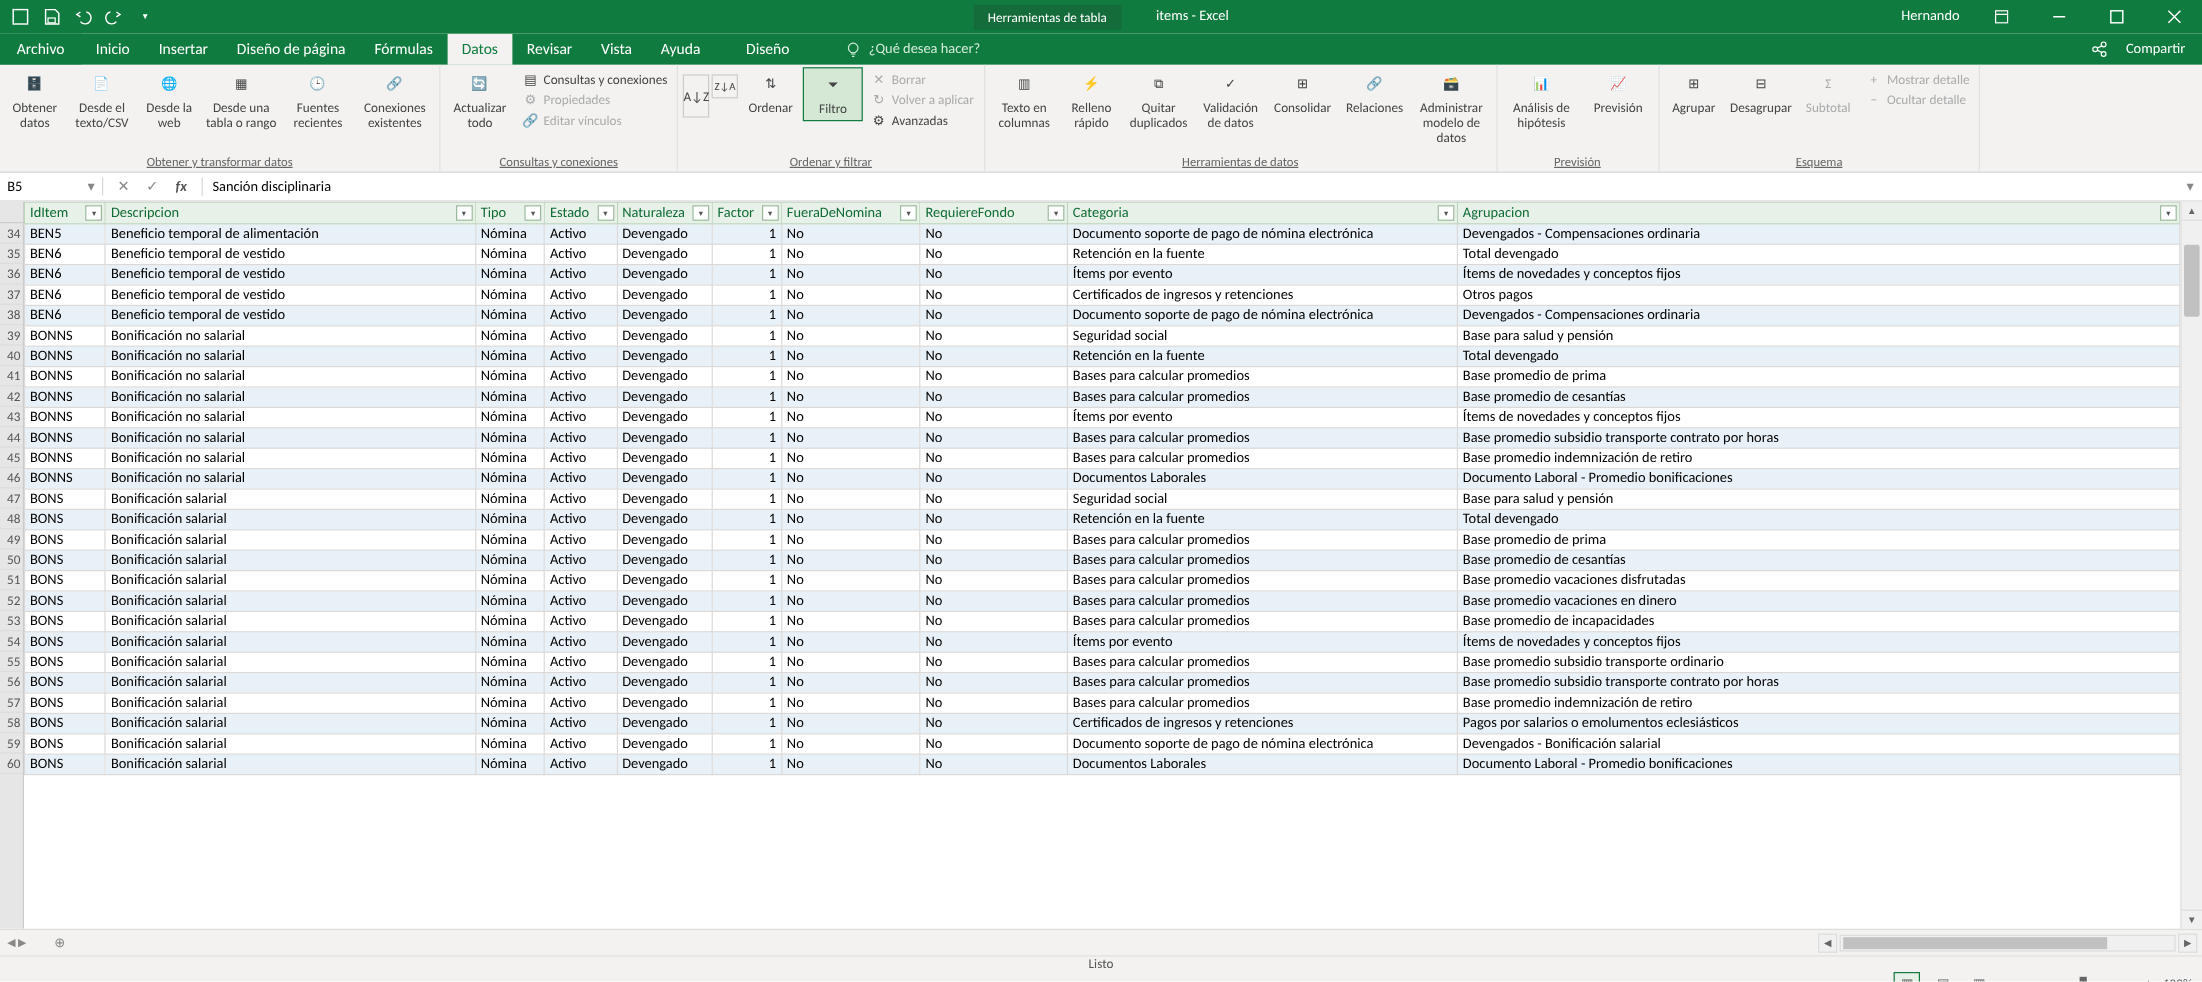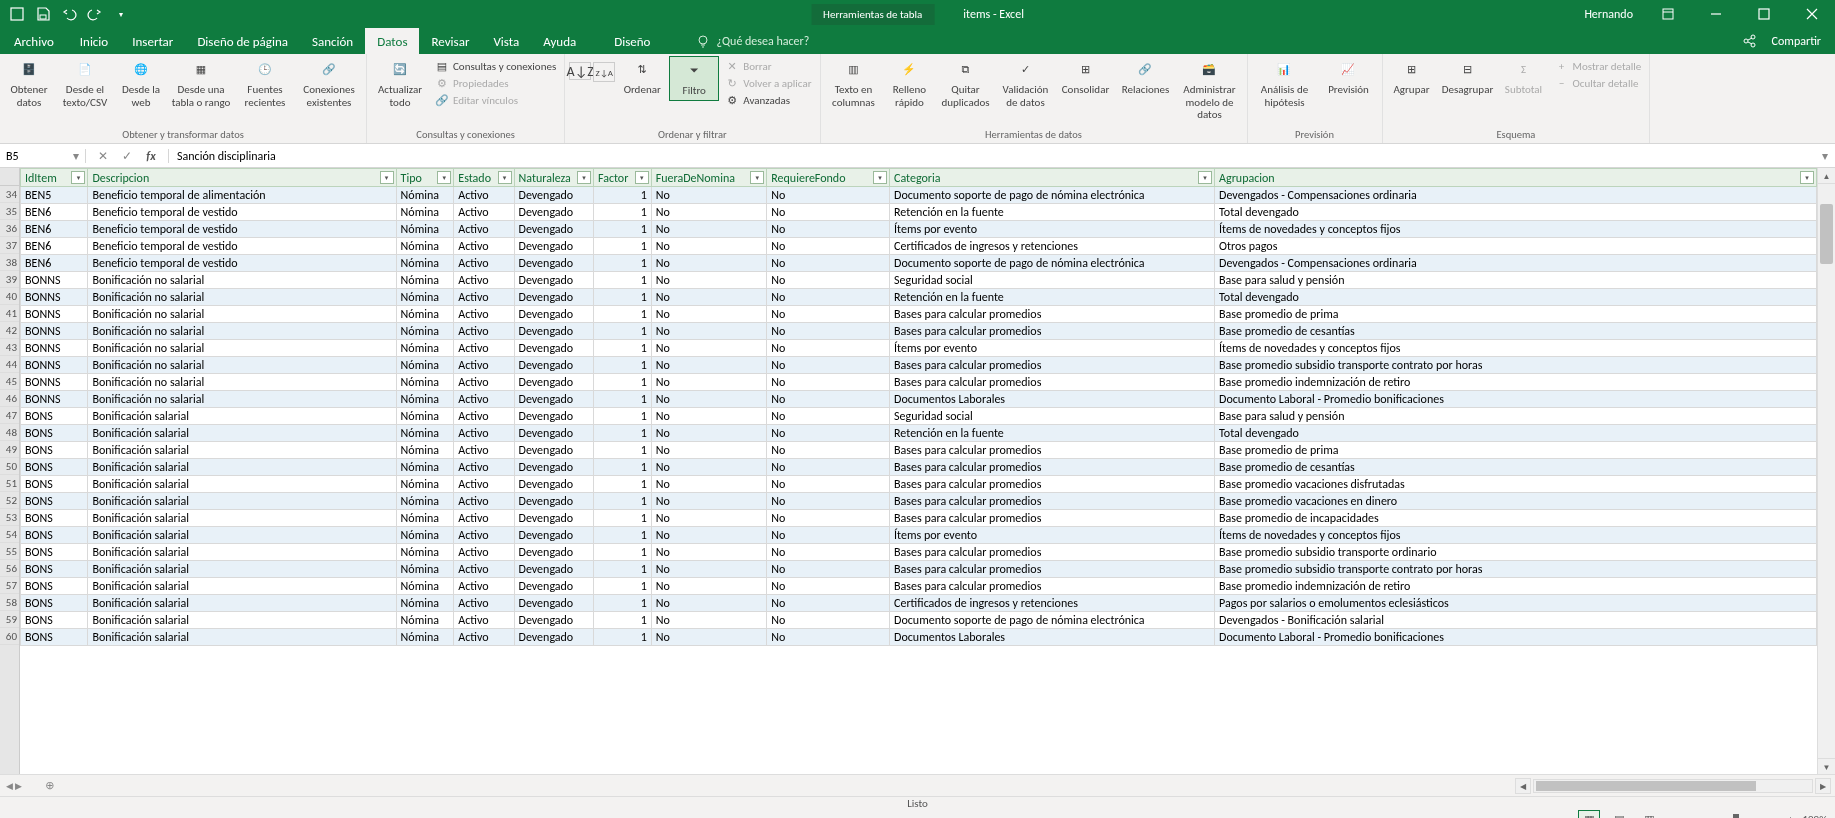--- a/index.html
+++ b/index.html
@@ -23,21 +23,21 @@
 .ribbon-tabs .tab { padding: 0 12px; display: flex; align-items: center; cursor: pointer; }
 .ribbon-tabs .tab.active { background: #f3f2f1; color: #0f7b3f; }
 .ribbon-tabs .context { margin-left: 10px; padding: 0 16px; display: flex; align-items: center; cursor: pointer; }
 .ribbon-tabs .tellme { margin-left: 30px; display: flex; align-items: center; gap: 6px; color: #d4edda; font-size: 12px; }
 .ribbon-tabs .share { margin-left: auto; padding: 0 14px; display: flex; align-items: center; gap: 16px; cursor: pointer; font-size: 12px; }
 
 
 .ribbon { height: 90px; background: #f3f2f1; border-bottom: 1px solid #d6d6d6; display: flex; font-size: 11px; color: #444; }
 .rgroup { display: flex; flex-direction: column; border-right: 1px solid #e1e1e1; padding: 2px 4px 0; }
 .rgroup .row { display: flex; align-items: flex-start; gap: 2px; flex: 1; }
-.rgroup .lbl { text-align: center; font-size: 10.5px; color: #666; padding: 1px 0 2px; }
+.rgroup .lbl { text-align: center; font-size: 10.5px; color: #666; padding: 1px 0 2px; text-decoration: underline; }
 .rbtn { display: flex; flex-direction: column; align-items: center; justify-content: flex-start; width: 58px; padding: 2px 2px; cursor: pointer; text-align: center; line-height: 1.15; }
 .rbtn.wide { width: 66px; }
 .rbtn.narrow { width: 50px; }
 .rbtn .ic { width: 24px; height: 24px; margin-bottom: 2px; display: flex; align-items: center; justify-content: center; }
 .rbtn .txt { font-size: 11px; }
 .rbtn.pressed { background: #d5e8d6; border: 1px solid #0f7b3f; }
 .rstack { display: flex; flex-direction: column; gap: 1px; padding-top: 2px; }
 .rstack .sbtn { display: flex; align-items: center; gap: 4px; padding: 1px 4px; cursor: pointer; font-size: 11px; white-space: nowrap; }
 .rstack .sbtn.disabled { color: #aaa; }
 .rstack .sic { width: 14px; height: 14px; display: flex; align-items: center; justify-content: center; }
@@ -147,21 +147,21 @@
     <div class="winbtn close">
         <svg width="12" height="12">
           <path d="M1 1l10 10M11 1L1 11" stroke="#fff" stroke-width="1.2"></path>
         </svg>
       </div>
   </div>
 </div>
 
 <div class="ribbon-tabs">
   <div class="file">Archivo</div>
-  <div id="ribbon-tab-list" style="display: contents;"><div class="tab">Inicio</div><div class="tab">Insertar</div><div class="tab">Diseño de página</div><div class="tab">Sanción</div><div class="tab active">Datos</div><div class="tab">Revisar</div><div class="tab">Vista</div><div class="tab">Ayuda</div></div>
+  <div id="ribbon-tab-list" style="display: contents;"><div class="tab">Inicio</div><div class="tab">Insertar</div><div class="tab">Diseño de página</div><div class="tab">Fórmulas</div><div class="tab active">Datos</div><div class="tab">Revisar</div><div class="tab">Vista</div><div class="tab">Ayuda</div></div>
   <div class="context">Diseño</div>
   <div class="tellme">
     <svg width="14" height="14">
         <circle cx="7" cy="6" r="4" fill="none" stroke="#d4edda"></circle>
         <path d="M5 11h4M6 13h2" stroke="#d4edda"></path>
       </svg>
     <span>¿Qué desea hacer?</span>
   </div>
   <div class="share">
     <svg width="14" height="14">
@@ -224,21 +224,21 @@
             <span>Editar vínculos</span>
           </div>
       </div>
     </div>
     <div class="lbl">Consultas y conexiones</div>
   </div>
   <div class="rgroup">
     <div class="row">
       <div class="rstack" style="padding-top:6px">
         <div style="display:flex;gap:2px">
-          <div style="width:22px;height:18px;border:1px solid #ccc;display:flex;align-items:center;justify-content:center;font-size:14px">A↓Z</div>
+          <div style="width:22px;height:36px;border:1px solid #ccc;display:flex;align-items:center;justify-content:center;font-size:11px">A↓Z</div>
           <div style="width:22px;height:20px;border:1px solid #ccc;display:flex;align-items:center;justify-content:center;font-size:9px">Z↓A</div>
         </div>
       </div>
       <div class="rbtn narrow">
           <div class="ic">⇅</div>
           <div class="txt">Ordenar</div>
         </div>
       <div class="rbtn narrow pressed">
           <div class="ic">⏷</div>
           <div class="txt">Filtro</div>

